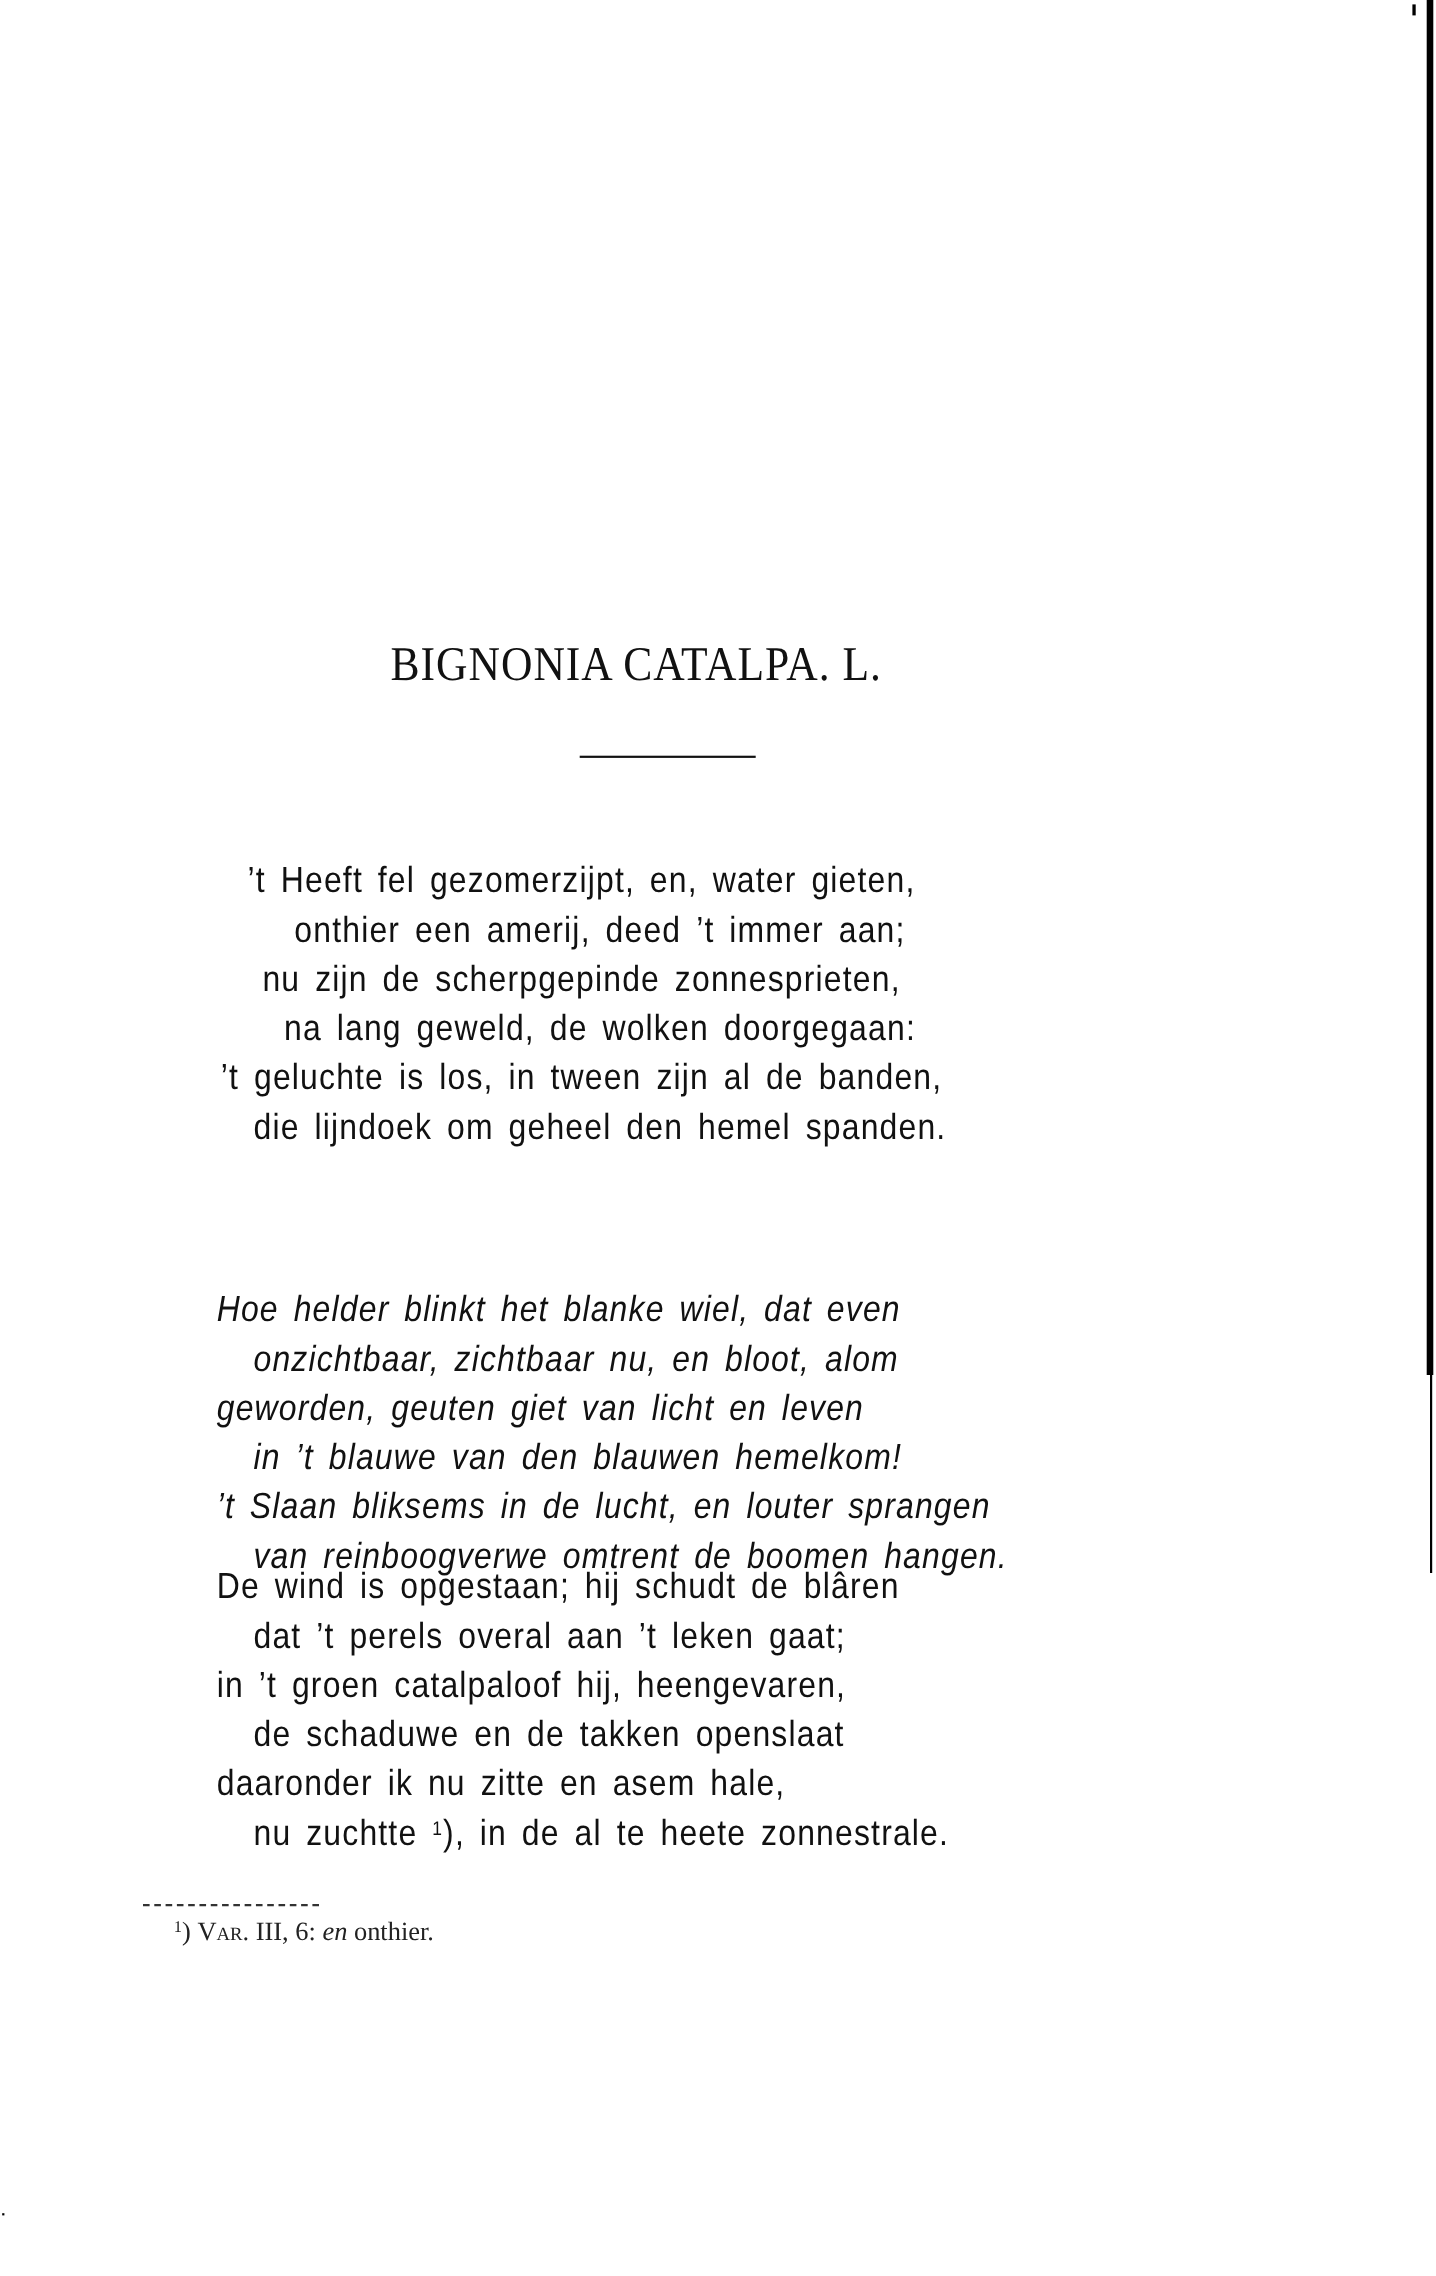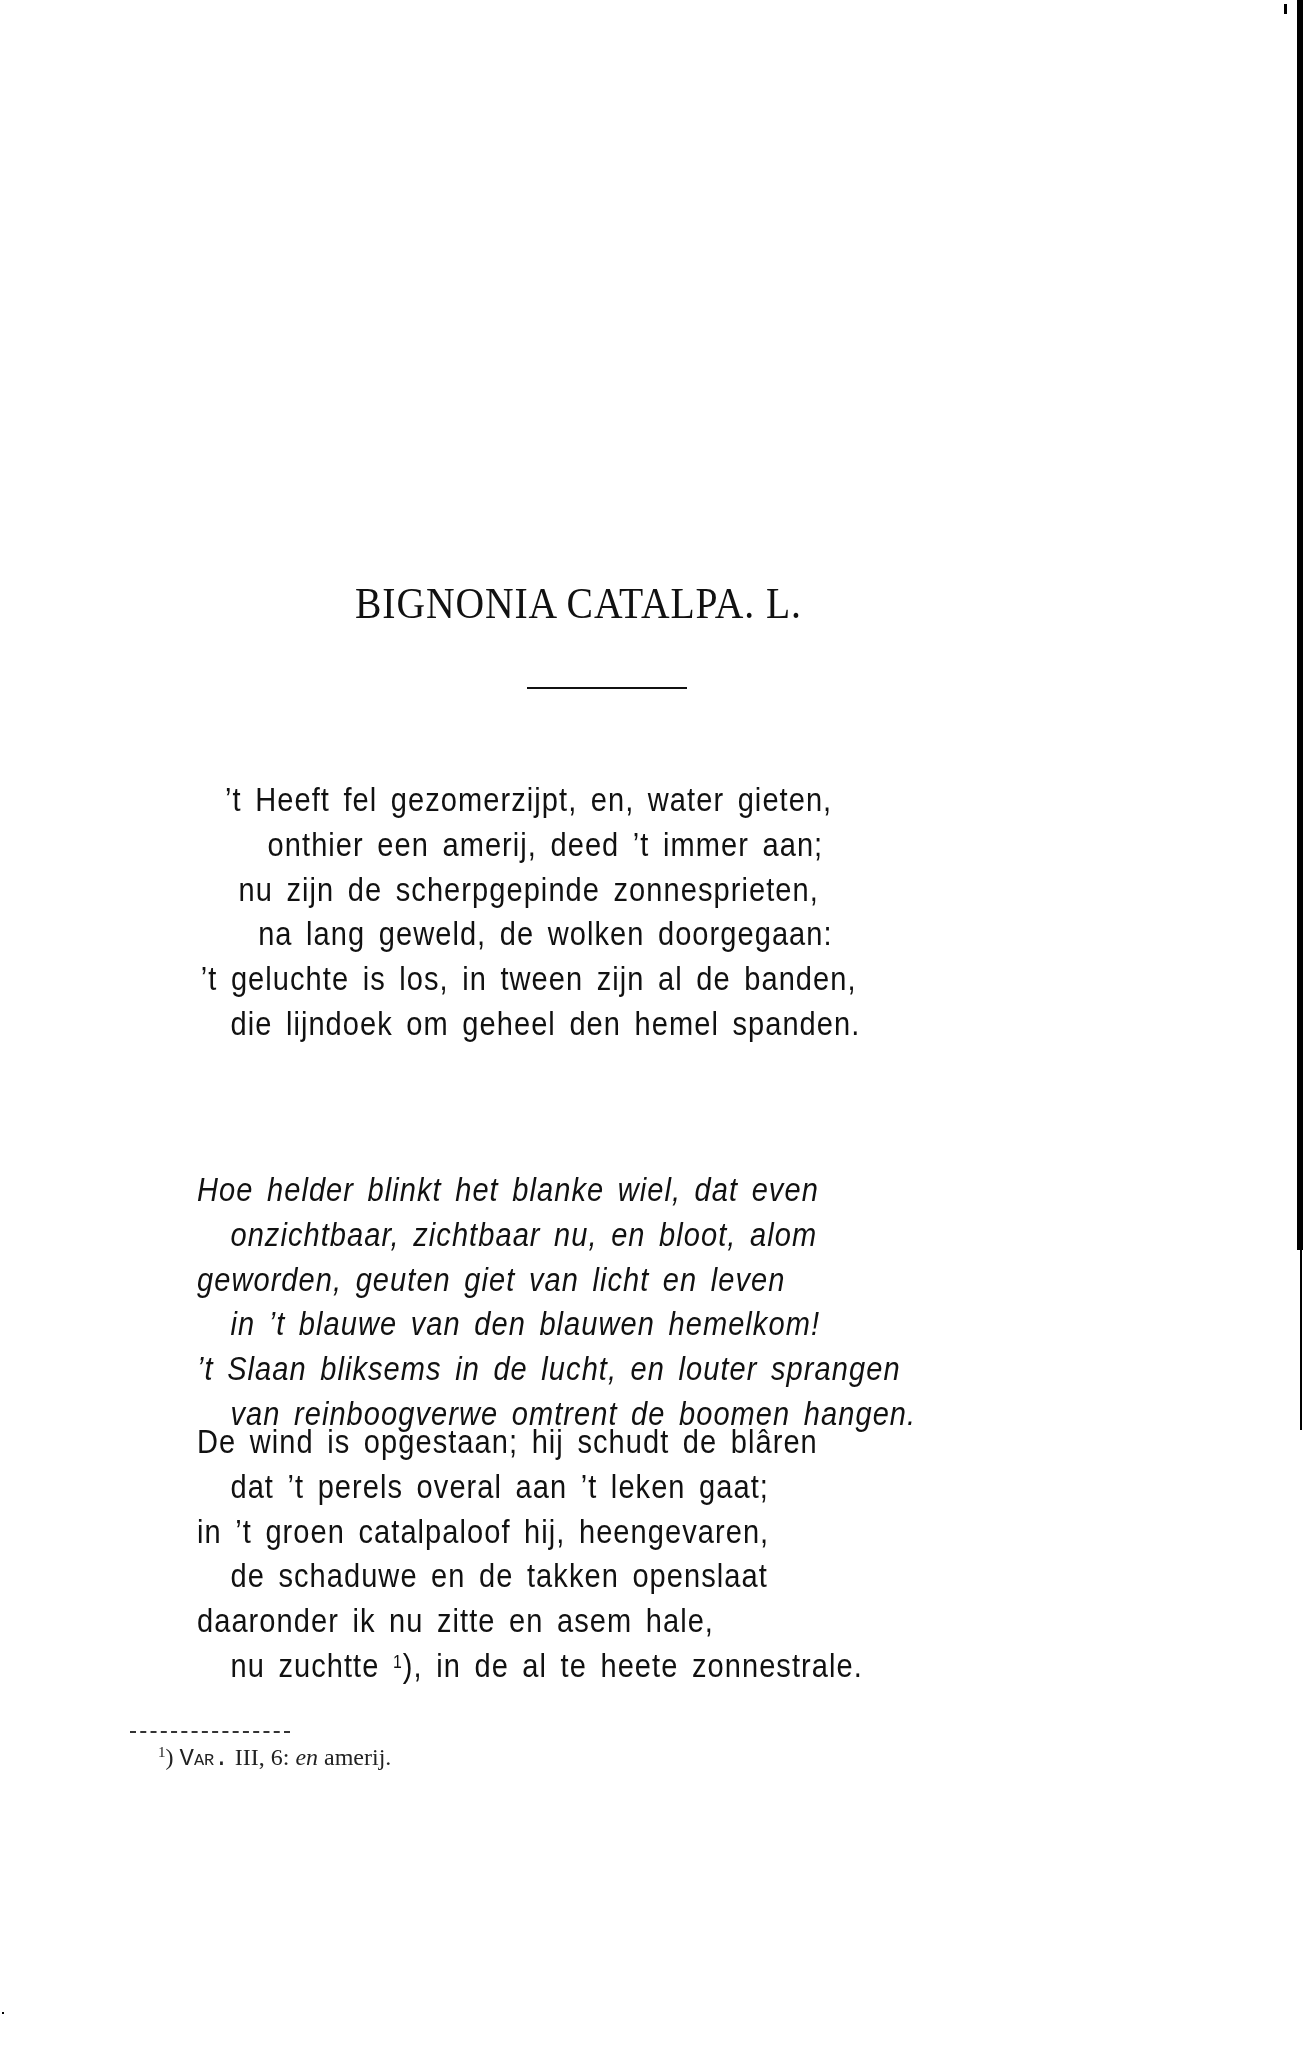--- a/index.html
+++ b/index.html
@@ -24,21 +24,21 @@
     letter-spacing:1.2px; word-spacing:5px;
     transform:scaleX(0.88); transform-origin:left center;
   }
   .line.indent { padding-left:38px; }
   sup.fn { font-size:18px; vertical-align:top; position:relative; top:-4px; }
   .fn-rule { position:absolute; left:130px; top:1731px; width:160px; height:1px; border-top:2px dashed #333; }
   .footnote {
     position:absolute; left:158px; top:1744px; font-size:24px; white-space:nowrap;
     font-family: "Liberation Serif", "DejaVu Serif", serif; color:#222;
   }
-  .footnote .sc { font-variant:small-caps;font-family:Liberation Mono, monospace; }
+  .footnote .sc { font-variant:small-caps; }
   .footnote .it { font-style:italic; }
   .footnote sup { font-size:15px; vertical-align:top; }
 </style>
 </head>
 <body>
 
 <div class="edge-thick"></div>
 <div class="edge-thin"></div>
 <div class="edge-mark"></div>
 <div class="speck"></div>
@@ -72,14 +72,14 @@
   <div class="line">daaronder ik nu zitte en asem hale,</div>
   <div class="line indent"><span>nu zuchtte</span> <sup class="fn">1</sup><span>), in de al te heete zonnestrale.</span></div>
 </div>
 
 <div class="fn-rule"></div>
 <div class="footnote">
   <sup>1</sup><span>)</span>
   <span class="sc">Var.</span>
   <span>III, 6:</span>
   <span class="it">en</span>
-  <span>amerij.</span>
+  <span>onthier.</span>
 </div>
 
 </body></html>

